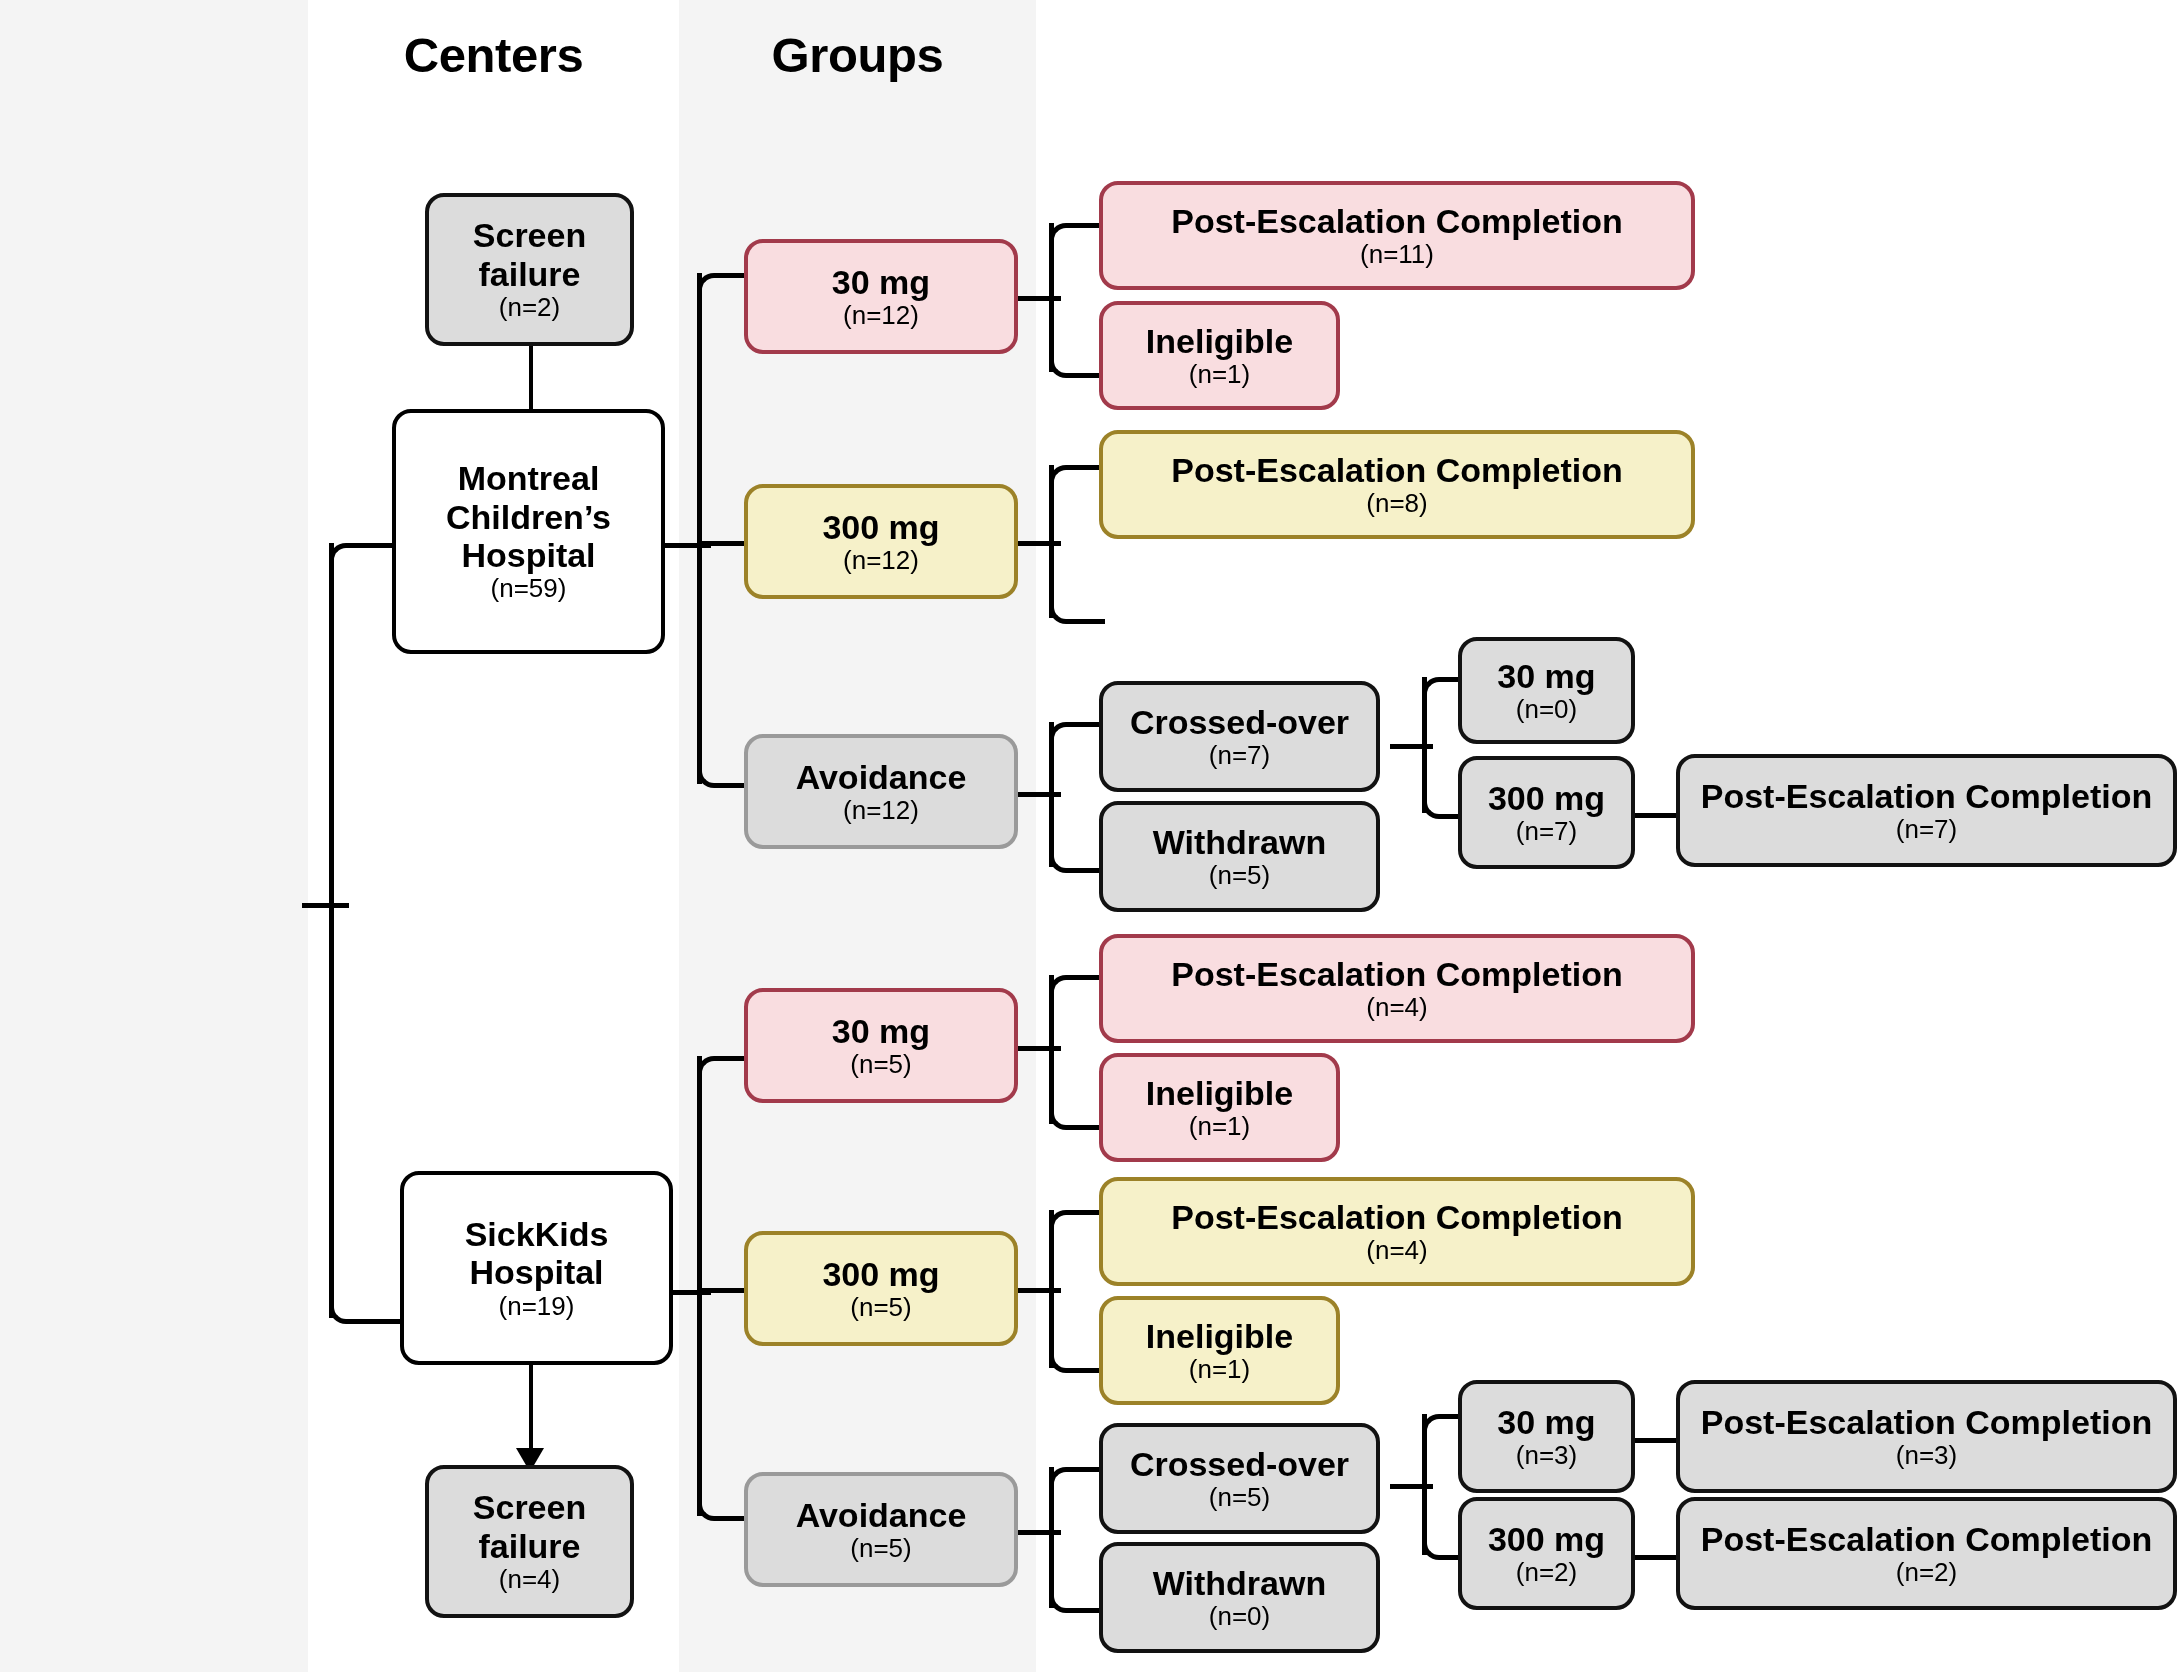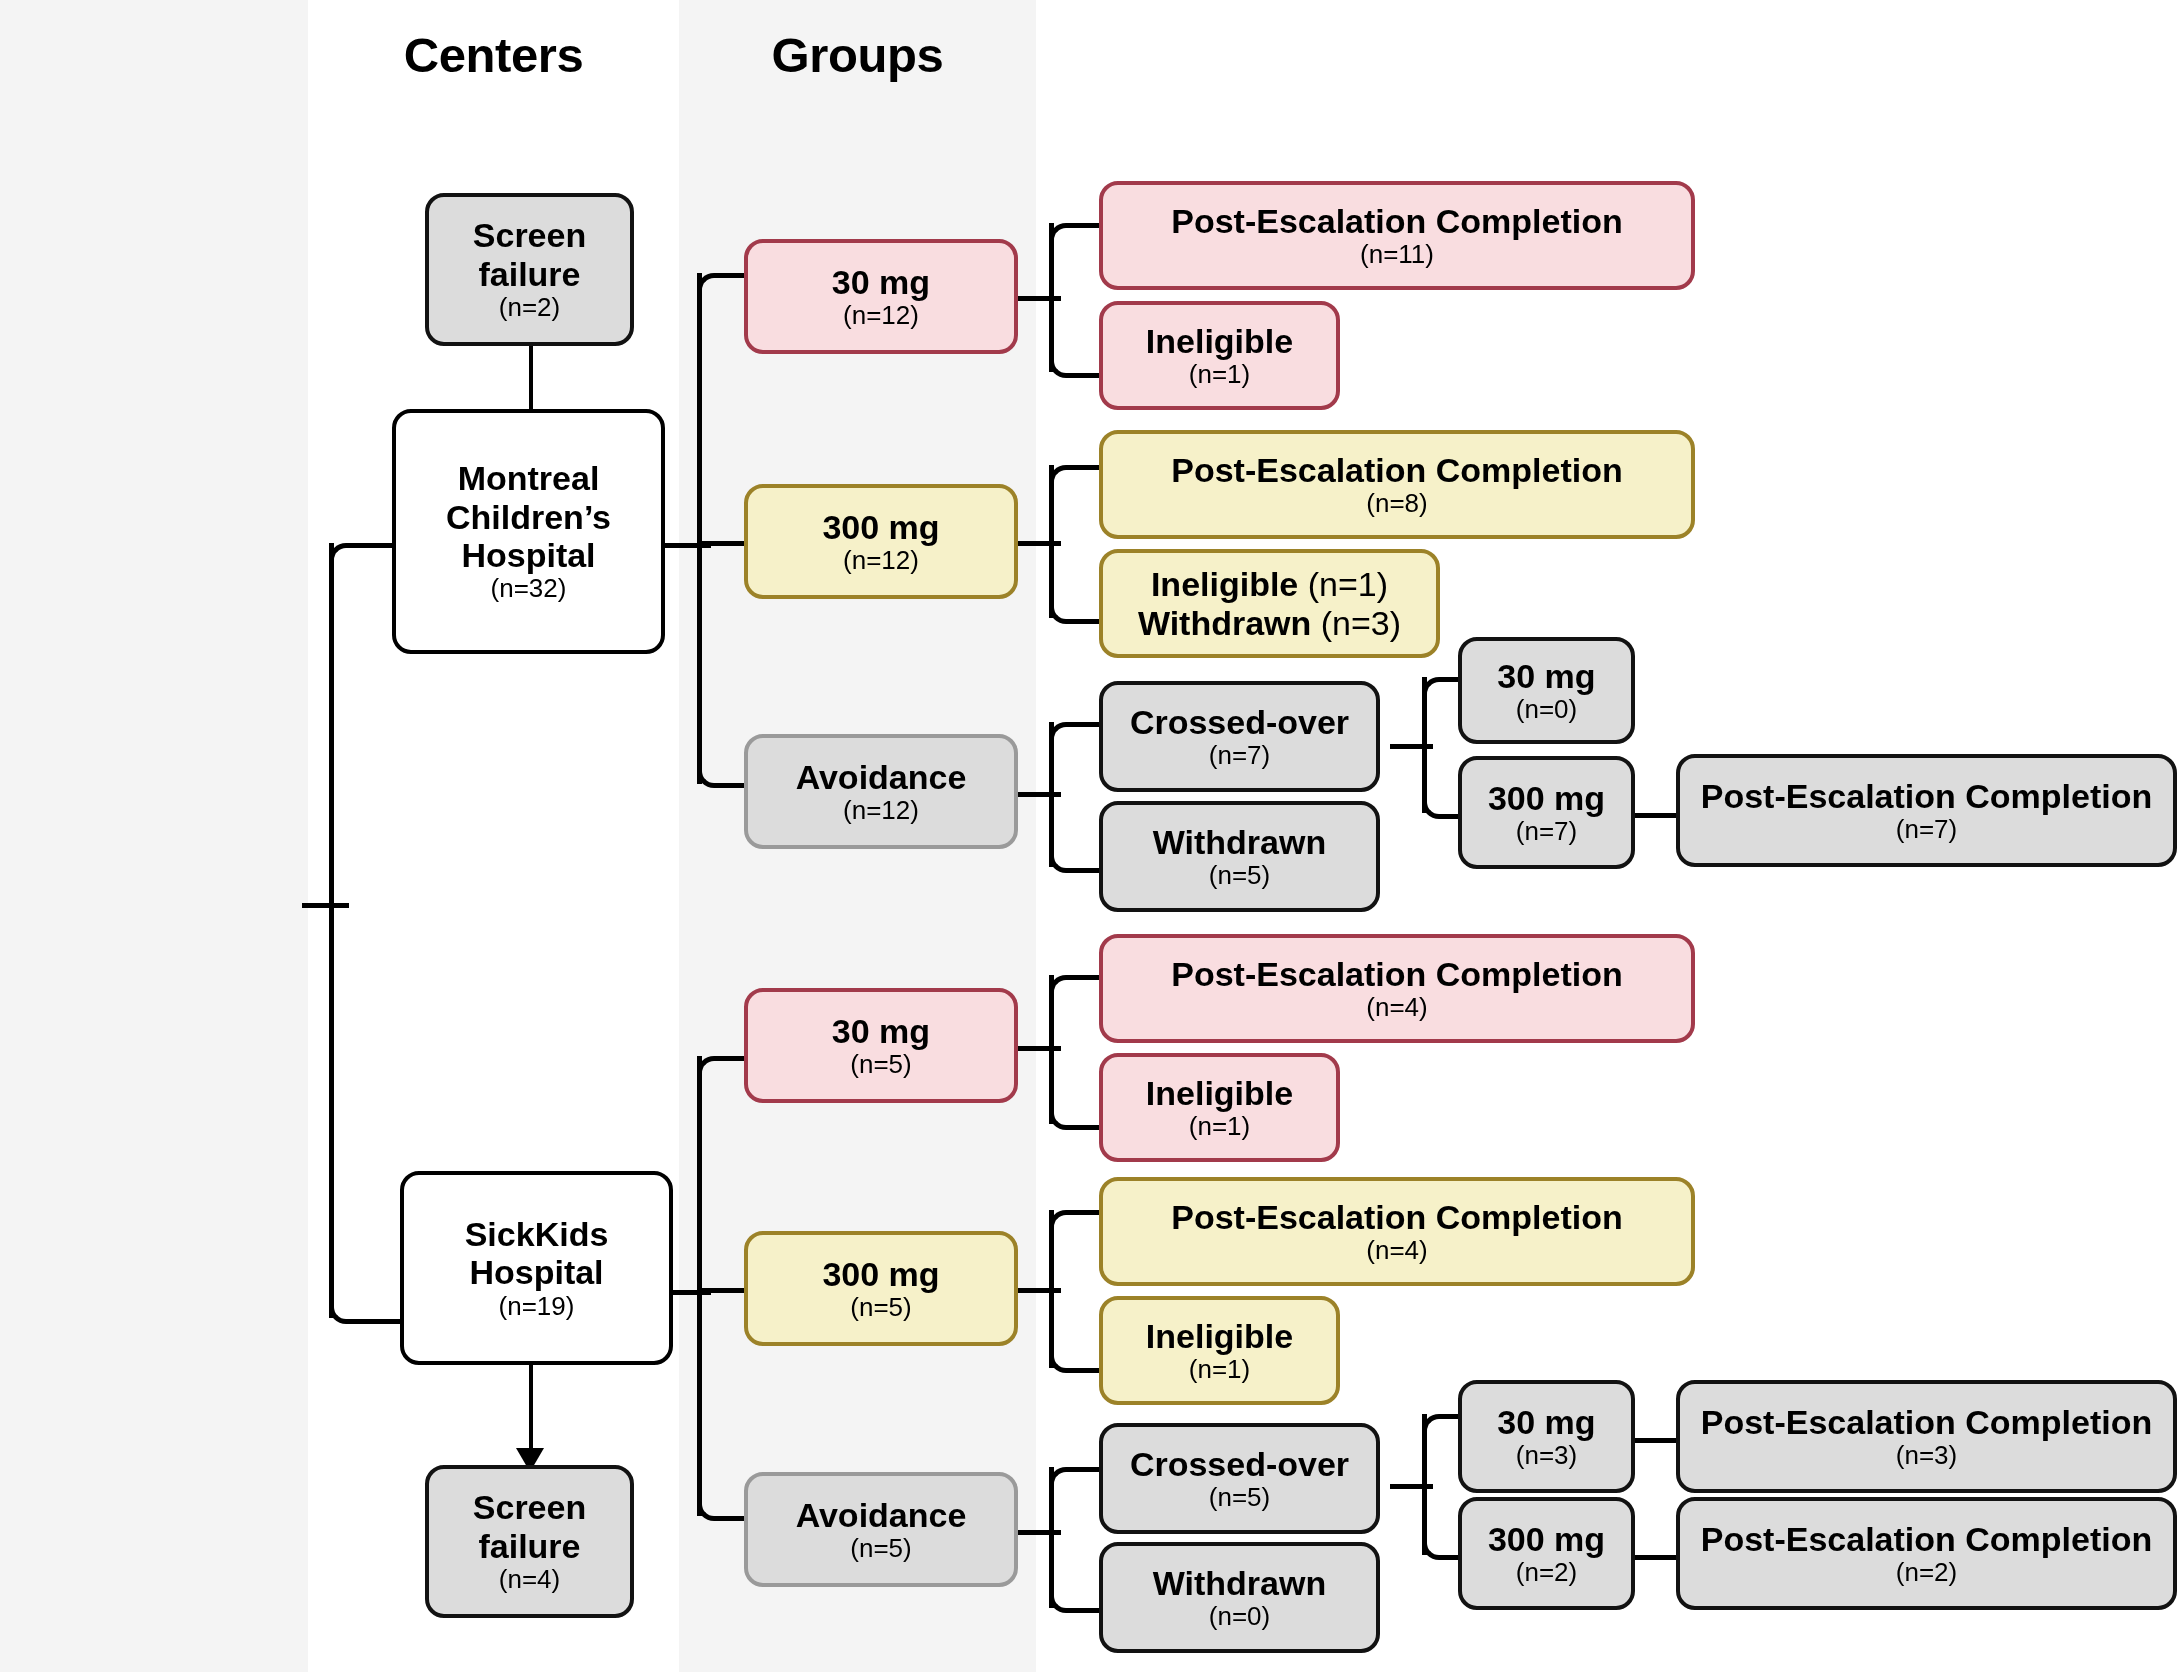--- a/index.html
+++ b/index.html
@@ -127,21 +127,21 @@
   <div class="node n-gray" style="left:425px;top:193px;width:209px;height:153px;">
     <span class="t1">Screen</span>
     <span class="t1">failure</span>
     <span class="t2">(n=2)</span>
   </div>
 
   <div class="node n-white" style="left:392px;top:409px;width:273px;height:245px;">
     <span class="t1">Montreal</span>
     <span class="t1">Children’s</span>
     <span class="t1">Hospital</span>
-    <span class="t2">(n=32)</span>
+    <span class="t2">(n=59)</span>
   </div>
 
   <div class="node n-white" style="left:392px;top:1171px;width:273px;height:194px;margin-left:8px;">
     <span class="t1">SickKids</span>
     <span class="t1">Hospital</span>
     <span class="t2">(n=19)</span>
   </div>
 
   <div class="node n-gray" style="left:425px;top:1465px;width:209px;height:153px;">
     <span class="t1">Screen</span>
@@ -167,30 +167,20 @@
   <div class="node n-yell" style="left:744px;top:484px;width:274px;height:115px;">
     <span class="t1">300 mg</span>
     <span class="t2">(n=12)</span>
   </div>
 
   <div class="node n-yell" style="left:1099px;top:430px;width:596px;height:109px;">
     <span class="t1">Post-Escalation Completion</span>
     <span class="t2">(n=8)</span>
   </div>
 
-  <div class="node n-yell" style="left:1099px;top:549px;width:341px;height:109px;">
-    <span class="line-mixed">
-      <b>Ineligible</b>
-      <span>(n=1)</span>
-    </span>
-    <span class="line-mixed">
-      <b>Withdrawn</b>
-      <span>(n=3)</span>
-    </span>
-  </div>
 
   <div class="node n-gray-soft" style="left:744px;top:734px;width:274px;height:115px;">
     <span class="t1">Avoidance</span>
     <span class="t2">(n=12)</span>
   </div>
 
   <div class="node n-gray" style="left:1099px;top:681px;width:281px;height:111px;">
     <span class="t1">Crossed-over</span>
     <span class="t2">(n=7)</span>
   </div>

